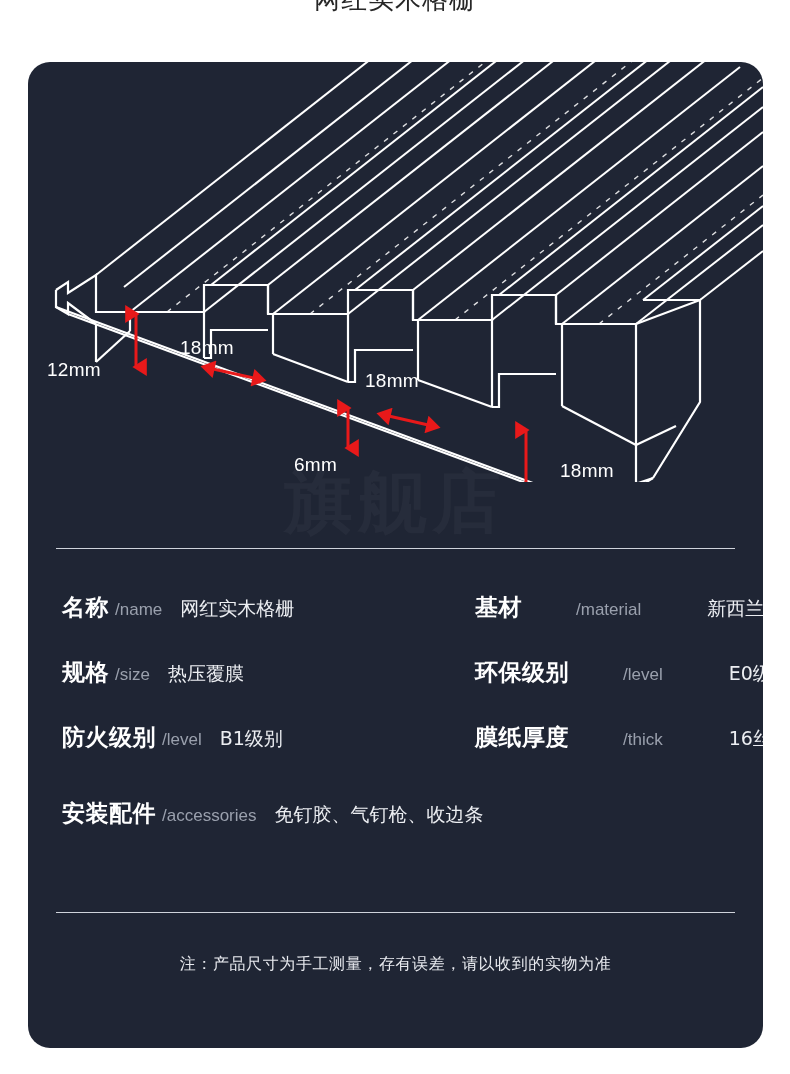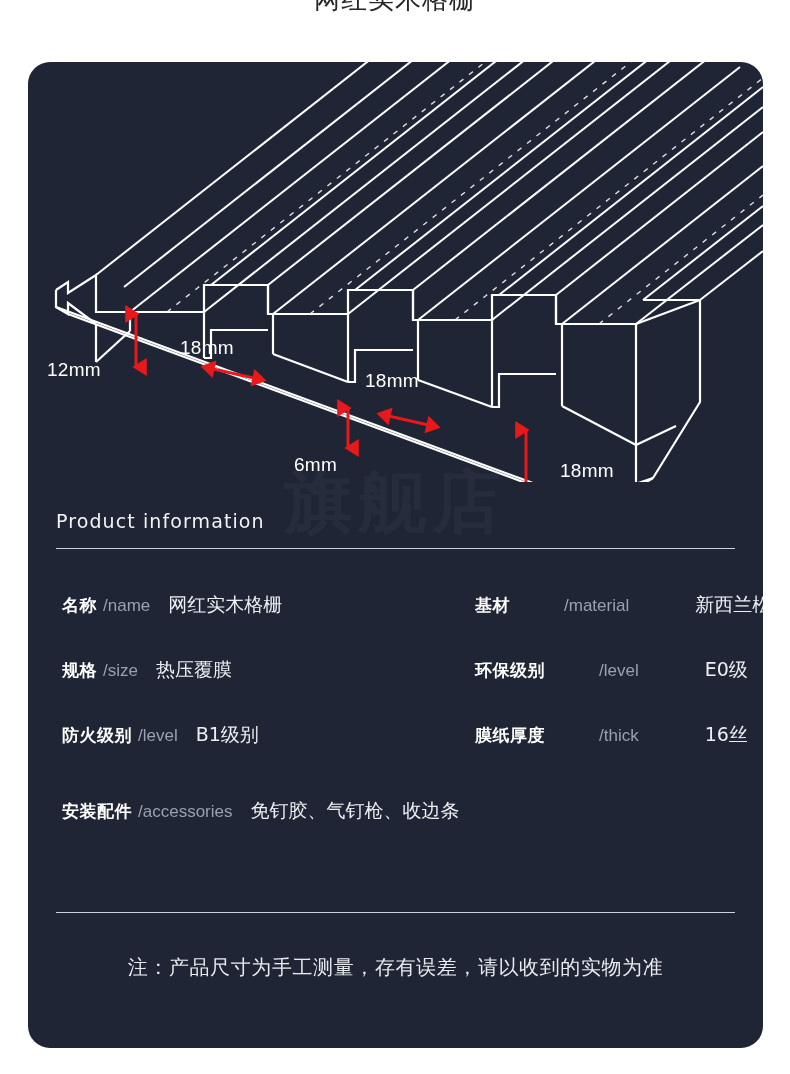--- a/index.html
+++ b/index.html
@@ -117,21 +117,21 @@
     display: flex;
     align-items: baseline;
     white-space: nowrap;
   }
   .spec-cell.left  { left: 34px; }
   .spec-cell.right { left: 447px; gap: 48px; }
   .spec-cell.wide  { left: 34px; margin-top: 11px; }
 
   .k-cn {
     color: #ffffff;
-    font-size: 17px;
+    font-size: 23px;
     font-weight: 700;
     letter-spacing: 0.5px;
     font-family: "DejaVu Sans", "Liberation Sans", sans-serif;
     text-align: right;
   }
   .k-en {
     color: #9aa0ad;
     font-size: 17px;
     margin-left: 6px;
     font-family: "Liberation Sans", "DejaVu Sans", sans-serif;
@@ -144,21 +144,21 @@
   }
 
   
   #note {
     position: absolute;
     left: 0;
     top: 892px;
     width: 735px;
     text-align: center;
     color: #e8eaef;
-    font-size: 20px;
+    font-size: 16px;
     letter-spacing: 0.6px;
     font-family: "DejaVu Sans", "Liberation Sans", sans-serif;
   }
 </style>
 </head>
 <body>
 
 <div id="top-title">网红实木格栅</div>
 
 <div id="card">
@@ -302,21 +302,20 @@
       </g>
     </svg>
 
     <div class="dimlabel" style="left:19px;  top:253px;margin-top:44px;">12mm</div>
     <div class="dimlabel" style="left:152px; top:275px;">18mm</div>
     <div class="dimlabel" style="left:337px; top:308px;">18mm</div>
     <div class="dimlabel" style="left:266px; top:392px;">6mm</div>
     <div class="dimlabel" style="left:532px; top:398px;">18mm</div>
   </div>
 
-  <div id="info-heading">Product information</div>
   <div class="hrule" id="hrule-top"></div>
 
   <div id="specs">
 
     <div class="spec-row">
       <div class="spec-cell left">
         <span class="k-cn">名称</span>
         <span class="k-en">/name</span>
         <span class="v">网红实木格栅</span>
       </div>

